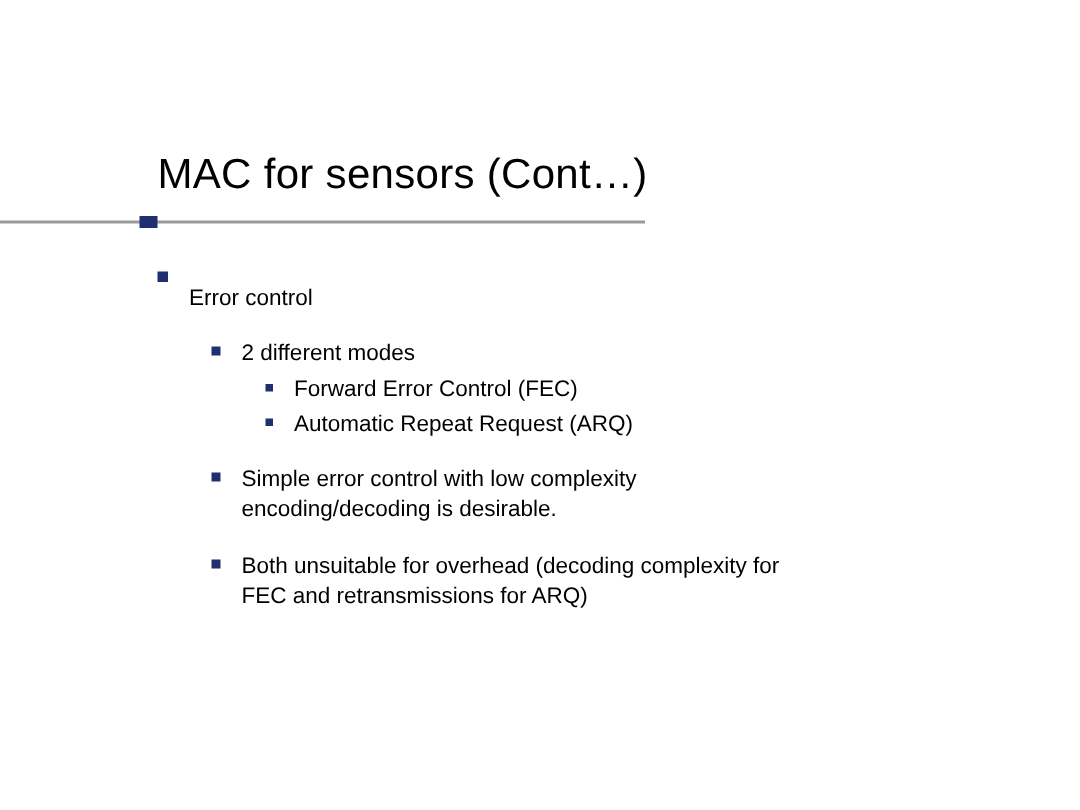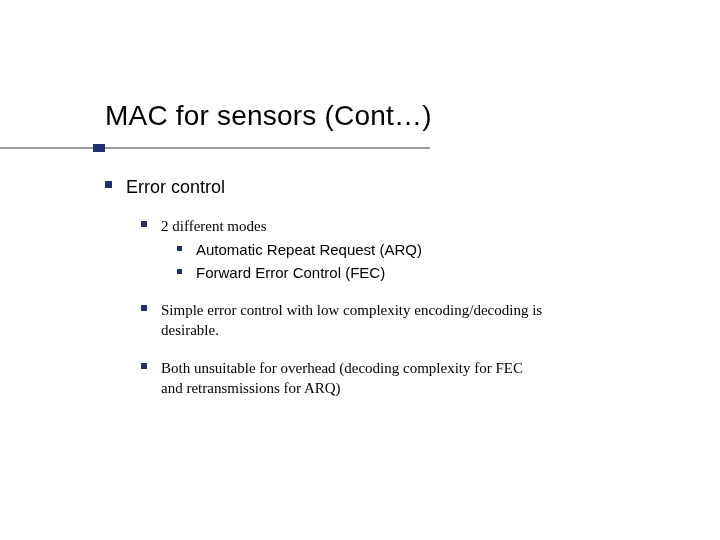--- a/index.html
+++ b/index.html
@@ -4,22 +4,22 @@
 <style>
   * { margin: 0; padding: 0; box-sizing: border-box; }
   html, body { width: 720px; height: 540px; background: #fff; font-family: Arial, Helvetica, sans-serif; }
   .slide { position: relative; width: 587px; height: 540px; padding: 100px 60px 40px 105px; }
   .title-wrap { position: absolute; left: 105px; top: 100px; }
   .title { font-size: 28px; color: #000; font-weight: 400; letter-spacing: 0.2px; }
   .rule { position: absolute; left: 0; top: 147px; width: 430px; height: 2px; background: #9a9a9a; }
   .rule-tick { position: absolute; left: 93px; top: 144px; width: 12px; height: 8px; background: #1f2f6f; }
   .body { position: absolute; left: 105px; top: 175px; right: 40px; font-size: 15px; color: #000; line-height: 1.35; }
   .lvl1 { display: flex; gap: 14px; margin-bottom: 6px; }
-  .lvl1 > .txt { font-size: 18px; }
-  .lvl2 { display: flex; gap: 14px; margin-left: 36px; margin-top: 17px; font-family: Liberation Serif, serif; }
+  .lvl1 > .txt { font-size: 15px; margin-top: 14px; }
+  .lvl2 { display: flex; gap: 14px; margin-left: 36px; margin-top: 17px; }
   .lvl3 { display: flex; gap: 14px; margin-left: 72px; margin-top: 3px; }
   .bullet { flex: 0 0 auto; width: 7px; height: 7px; background: #1f2f6f; margin-top: 6px; }
   .bullet.small { width: 6px; height: 6px; margin-top: 5px; }
   .bullet.tiny { width: 5px; height: 5px; margin-top: 6px; }
   .txt { flex: 1 1 auto; }
 </style>
 </head>
 <body>
 
 <div class="slide">
@@ -38,26 +38,26 @@
       <span class="txt">Error control</span>
     </div>
 
     <div class="lvl2">
       <span class="bullet small"></span>
       <span class="txt">2 different modes</span>
     </div>
 
     <div class="lvl3">
       <span class="bullet tiny"></span>
-      <span class="txt">Automatic Repeat Request (ARQ)</span>
+      <span class="txt">Forward Error Control (FEC)</span>
     </div>
 
     <div class="lvl3">
       <span class="bullet tiny"></span>
-      <span class="txt">Forward Error Control (FEC)</span>
+      <span class="txt">Automatic Repeat Request (ARQ)</span>
     </div>
 
     <div class="lvl2">
       <span class="bullet small"></span>
       <span class="txt">Simple error control with low complexity encoding/decoding is desirable.</span>
     </div>
 
     <div class="lvl2">
       <span class="bullet small"></span>
       <span class="txt">Both unsuitable for overhead (decoding complexity for FEC and retransmissions for ARQ)</span>

